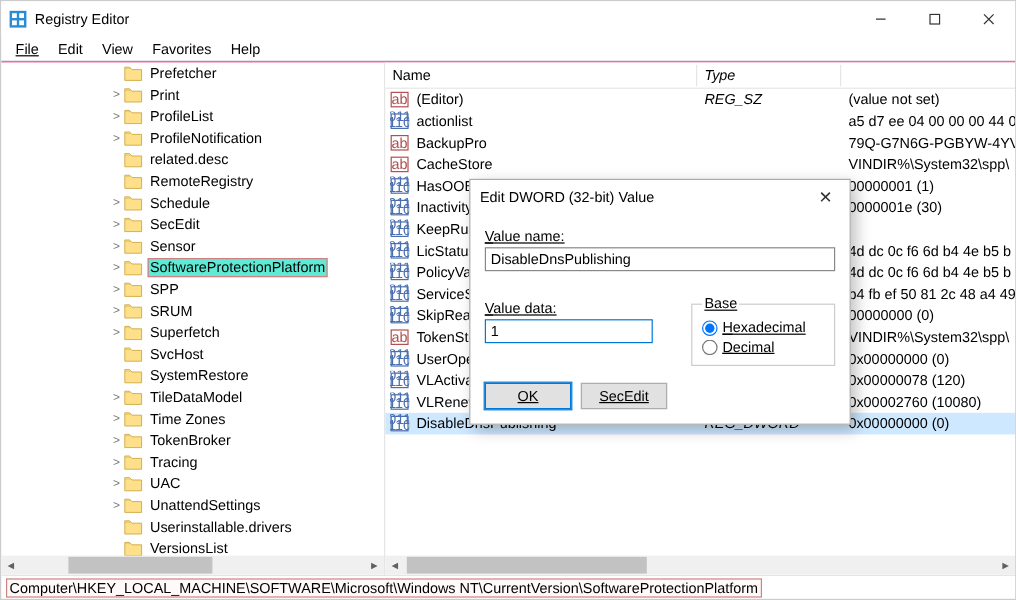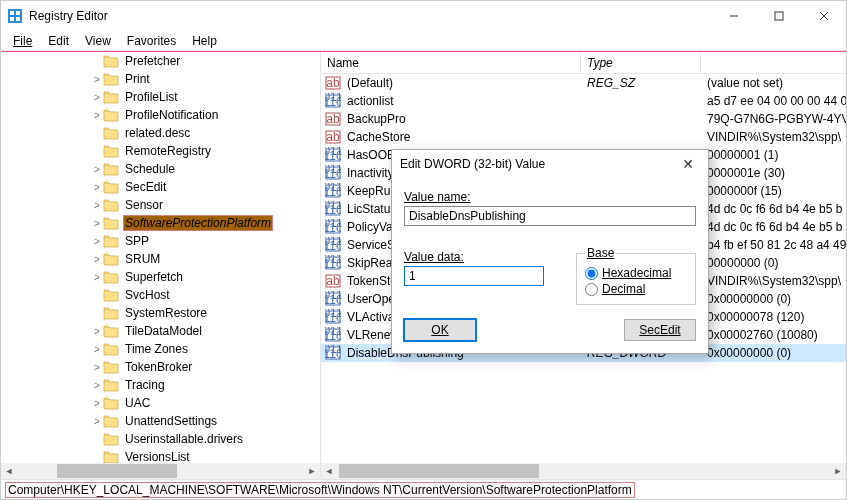--- a/index.html
+++ b/index.html
@@ -19,21 +19,21 @@
 .menubar .menuitem .ul { text-decoration: underline; }
 
 
 .main { flex: 1; display: flex; min-height: 0; border-top: 1px solid #ec4899; position:relative;}
 .tree-pane { width: 320px; overflow: hidden; border-right: 1px solid #e5e5e5; position:relative;}
 .tree-inner { position:absolute; top:0; left:-20px; right:0;}
 .tree-node { display: flex; align-items: center; height: 18px; white-space: nowrap; }
 .tree-node .expander { width: 12px; text-align: center; color: #777; font-size:10px;}
 .tree-node .foldericon { width: 16px; height: 14px; margin-right: 4px; display:inline-flex;}
 .tree-node .label { padding: 0 2px; }
-.tree-node.selected .label { border: 1px solid #d08080; background: #a16207; padding:0 1px;font-style:italic;}
+.tree-node.selected .label { border: 1px solid #d08080; background: #5eead4; padding:0 1px;}
 .tree-node .indent { display:inline-block; }
 
 .list-pane { flex: 1; overflow: hidden; position:relative;}
 .list-header { display: flex; height: 22px; align-items: center; border-bottom: 1px solid #e5e5e5; background:#fff;}
 .list-header .col { padding: 2px 6px; border-right: 1px solid #e5e5e5; color:#000;}
 .col-name { width: 260px; }
 .col-type { width: 120px; font-style: italic; }
 .col-data { flex: 1; }
 .list-rows { }
 .list-row { display: flex; height: 18px; align-items: center; }
@@ -49,21 +49,21 @@
 .dialog .dlg-body { padding: 8px 12px 12px 12px; text-decoration: underline; }
 .dialog label { display: block; margin: 4px 0 2px 0; }
 .dialog .ul { text-decoration: underline; }
 .dialog input[type=text] { width: 100%; border: 1px solid #888; padding: 2px 4px; height: 20px; font-size:12px;}
 .dialog .row2 { display:flex; gap:32px; margin-top:20px;}
 .dialog .col-v { flex:0 0 140px;}
 .dialog .col-b { flex:1;}
 .dialog fieldset { border:1px solid #ccc; padding:4px 8px 6px 8px;}
 .dialog fieldset legend { padding:0 2px;}
 .dialog .radio { display:flex; align-items:center; gap:4px; margin:2px 0;}
-.dialog .btns { display:flex; justify-content:space-between; gap:8px; margin-top:14px;}
+.dialog .btns { display:flex; justify-content:flex-start; gap:8px; margin-top:14px;}
 .dialog button { width:72px; height:22px; background:#e1e1e1; border:1px solid #adadad;}
 .dialog button.default { border:1px solid #0078d7; outline:1px solid #0078d7;}
 
 
 .pathbar { height: 20px; border-top: 1px solid #e5e5e5; display:flex; align-items:center; padding:0 4px;}
 .pathbar .path { border:1px solid #d08080; background:#fefaf9; padding:0 2px; font-size:12px;}
 
 
 .hscroll { position:absolute; bottom:0; left:0; right:0; height:16px; background:#f0f0f0; display:flex; align-items:center;}
 .hscroll .thumb { background:#c2c2c2; height:14px; }
@@ -389,21 +389,21 @@
       <div class="col col-type">Type</div>
     </div>
     <div class="list-rows" id="rows">
         <div class="list-row">
           <span class="vicon">
             <svg class="valico" viewBox="0 0 16 16">
               <rect x="1" y="2" width="14" height="12" fill="#fff" stroke="#b05050"></rect>
               <text x="8" y="12" text-anchor="middle" font-size="9" fill="#b05050" font-family="Arial">ab</text>
             </svg>
           </span>
-          <span class="cell" style="width:240px">(Default)</span>
+          <span class="cell" style="width:240px">(Editor)</span>
           <span class="cell col-type">REG_SZ</span>
           <span class="cell col-data">(value not set)</span>
         </div>
         <div class="list-row">
           <span class="vicon">
             <svg class="valico" viewBox="0 0 16 16">
               <rect x="1" y="2" width="14" height="12" fill="#fff" stroke="#4a6fb0"></rect>
               <text x="8" y="8" text-anchor="middle" font-size="5" fill="#4a6fb0">011</text>
               <text x="8" y="13" text-anchor="middle" font-size="5" fill="#4a6fb0">110</text>
             </svg>
@@ -461,21 +461,20 @@
         <div class="list-row">
           <span class="vicon">
             <svg class="valico" viewBox="0 0 16 16">
               <rect x="1" y="2" width="14" height="12" fill="#fff" stroke="#4a6fb0"></rect>
               <text x="8" y="8" text-anchor="middle" font-size="5" fill="#4a6fb0">011</text>
               <text x="8" y="13" text-anchor="middle" font-size="5" fill="#4a6fb0">110</text>
             </svg>
           </span>
           <span class="cell" style="width:240px">KeepRunni</span>
           <span class="cell col-type"></span>
-          <span class="cell col-data">0000000f (15)</span>
         </div>
         <div class="list-row">
           <span class="vicon">
             <svg class="valico" viewBox="0 0 16 16">
               <rect x="1" y="2" width="14" height="12" fill="#fff" stroke="#4a6fb0"></rect>
               <text x="8" y="8" text-anchor="middle" font-size="5" fill="#4a6fb0">011</text>
               <text x="8" y="13" text-anchor="middle" font-size="5" fill="#4a6fb0">110</text>
             </svg>
           </span>
           <span class="cell" style="width:240px">LicStatusA</span>

